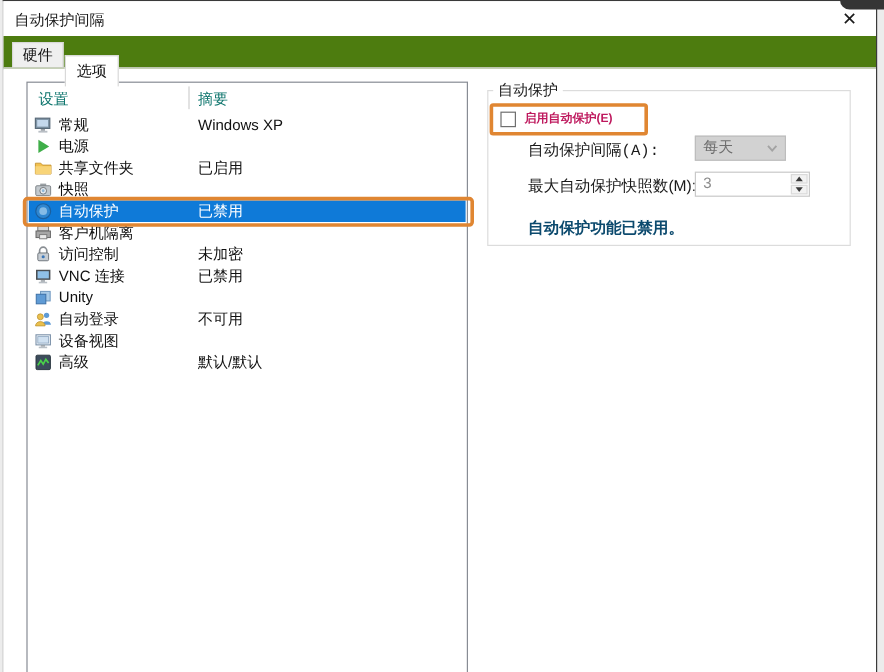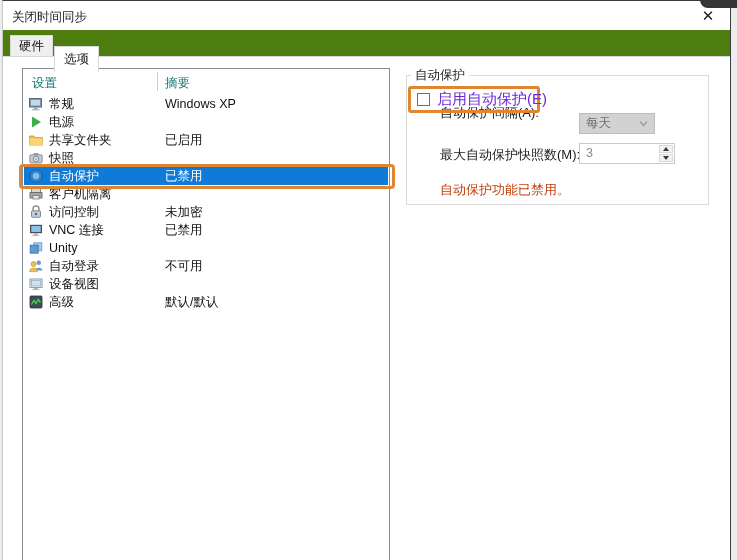--- a/index.html
+++ b/index.html
@@ -81,26 +81,26 @@
   .groupbox {
     position:absolute; left:406px; top:75px; width:303px; height:130px;
     border:1px solid #dcdcdc;
   }
   .group-title {
     position:absolute; left:411px; top:67px; background:#fff;
     padding:0 4px; font-size:12.5px; color:#1a1a1a; z-index:2;
   }
   .cb-row { position:absolute; left:417px; top:92px; height:14px; display:flex; align-items:center; cursor:pointer; z-index:7; }
   .cb-square { width:13px; height:13px; border:1px solid #6f6f6f; background:#fff; }
-  .cb-label { margin-left:7px; font-size:15px; color:#6d28d9; white-space:nowrap; }
+  .cb-label { margin-left:7px; font-size:10px; color:#be185d; white-space:nowrap;font-weight:bold; }
 
   .field-label { position:absolute; font-size:13px; color:#1a1a1a; white-space:nowrap; }
-  .lbl-interval { left:440px; top:104px; }
+  .lbl-interval { left:440px; top:116px;font-family:Liberation Mono, monospace; }
   .lbl-max { left:440px; top:146px; }
-  .status-text { position:absolute; left:440px; top:181px; font-size:13px; color:#c2410c; }
+  .status-text { position:absolute; left:440px; top:181px; font-size:13px; color:#0c4a6e;font-weight:bold; }
 
   .dropdown {
     position:absolute; left:579px; top:113px; width:76px; height:21px;
     background:#d2d2d2; border:1px solid #bdbdbd; font-size:12.5px;
     color:#6e6e6e; line-height:19px; padding-left:6px; cursor:default;
   }
   .dd-chevron { position:absolute; right:5px; top:4px; width:11px; height:11px; }
   .dd-chevron svg { display:block; }
 
   .spinbox {
@@ -119,21 +119,21 @@
   .tri-up { width:0; height:0; border-left:3px solid transparent; border-right:3px solid transparent; border-bottom:4px solid #3a3a3a; }
   .tri-down { width:0; height:0; border-left:3px solid transparent; border-right:3px solid transparent; border-top:4px solid #3a3a3a; }
 </style>
 </head>
 <body>
 
 <div class="stage">
   <div class="win-bg"></div>
 
   <div class="titlebar">
-    <span class="title">关闭时间同步</span>
+    <span class="title">自动保护间隔</span>
   </div>
   <div class="close-btn">
     <span>✕</span>
   </div>
   <div class="corner-artifact"></div>
 
   <div class="tabstrip">
     <div class="tab inactive">硬件</div>
     <div class="tab active">选项</div>
   </div>

